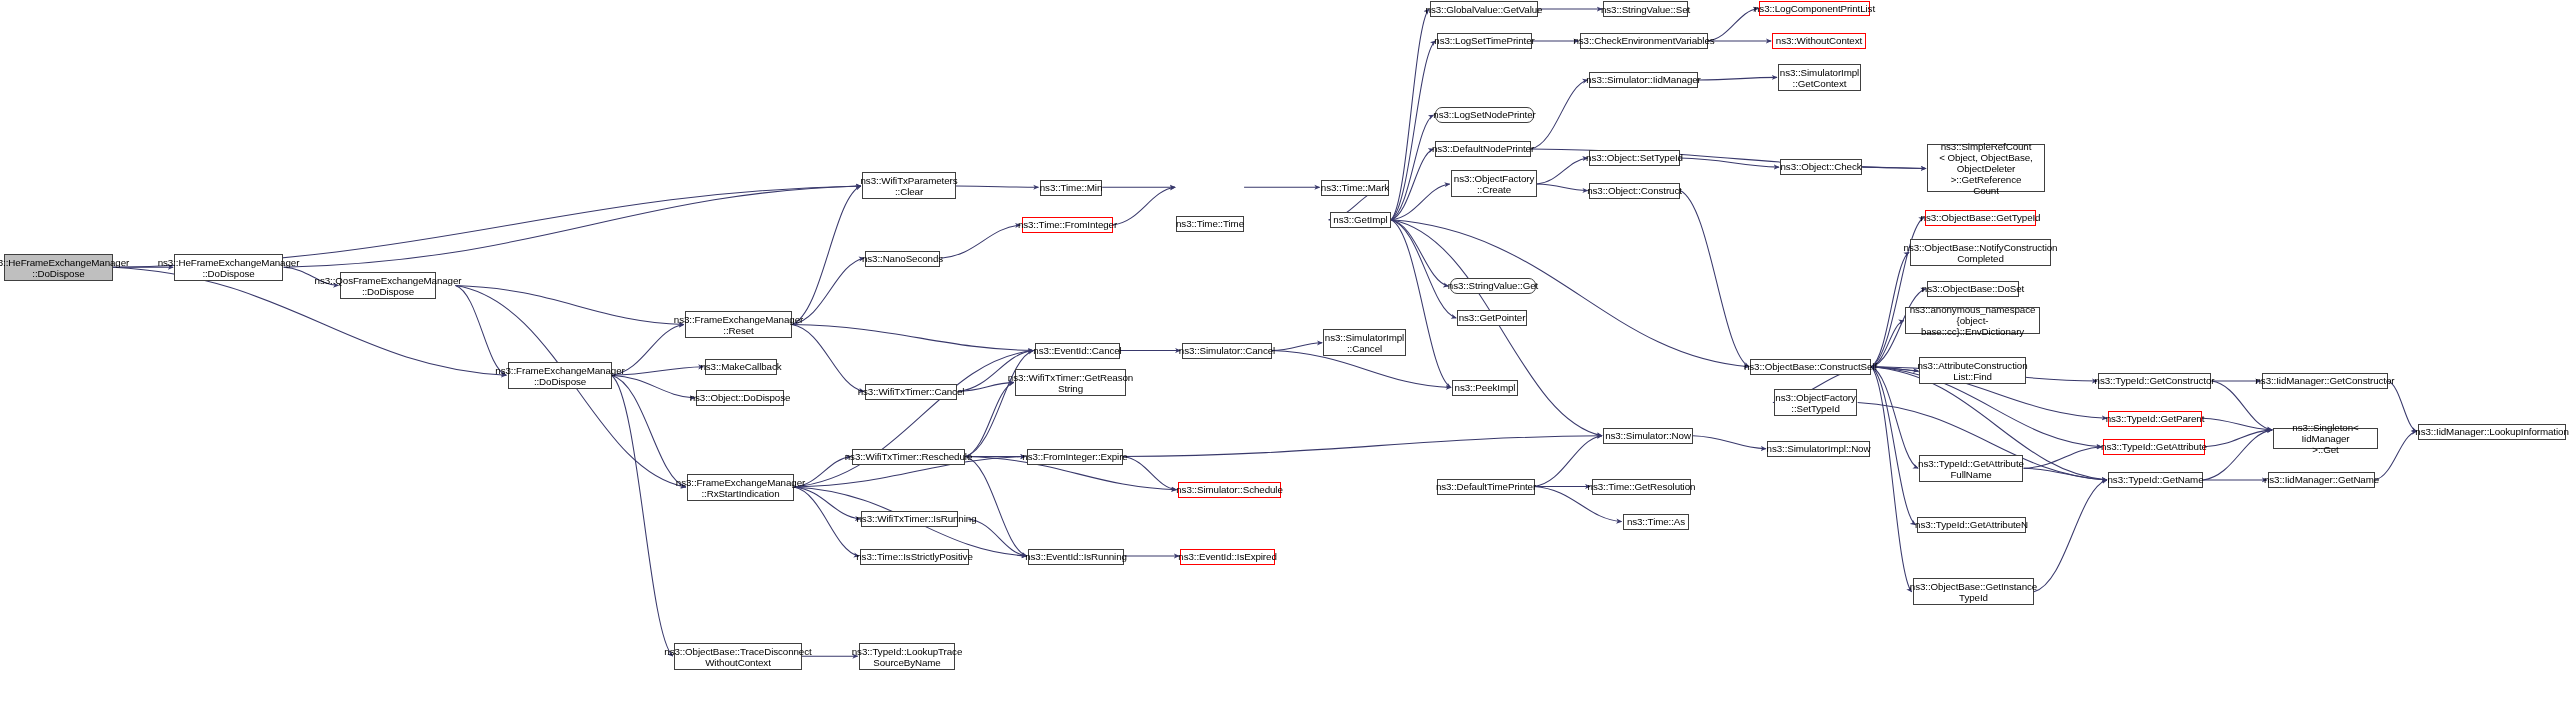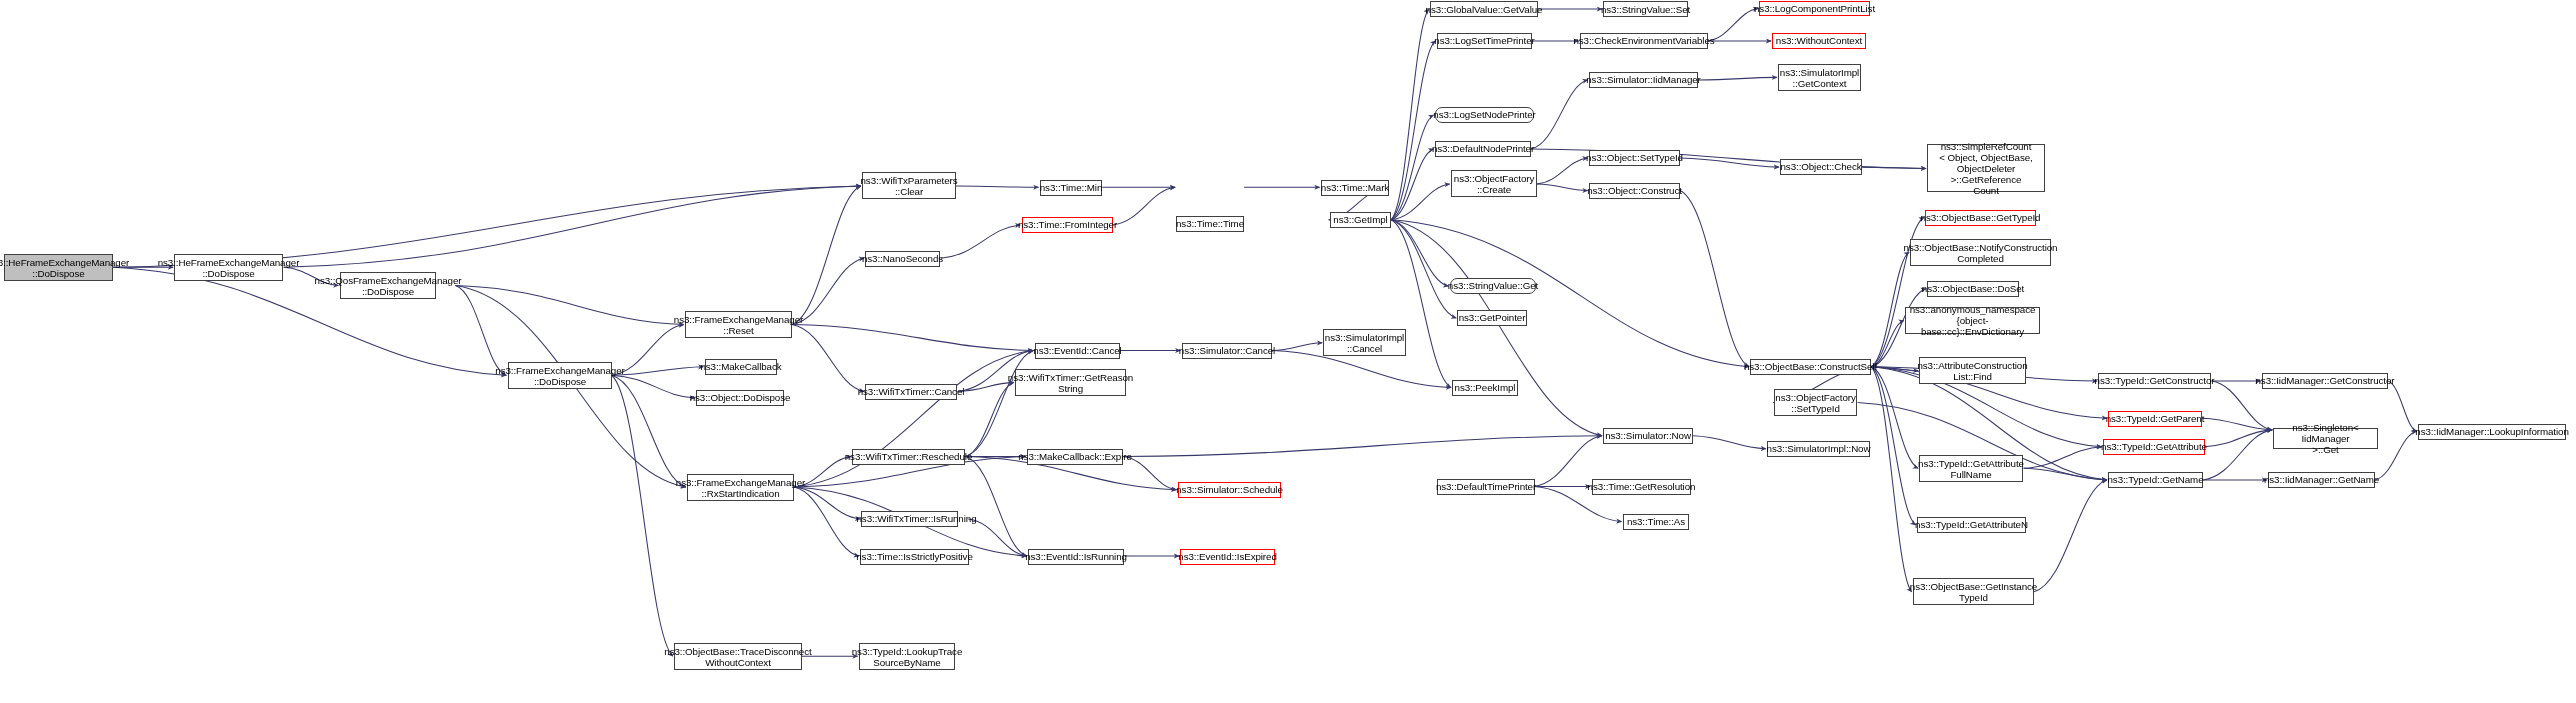--- a/index.html
+++ b/index.html
@@ -164,21 +164,21 @@
       <div class="node" style="left: 1321px; top: 180px; width: 68px; height: 15.6px;"><span>ns3::Time::Mark</span></div>
       <div class="node" style="left: 1330px; top: 212px; width: 61px; height: 15.6px;"><span>ns3::GetImpl</span></div>
       <div class="node" style="left: 865px; top: 384px; width: 92px; height: 15.6px;"><span>ns3::WifiTxTimer::Cancel</span></div>
       <div class="node" style="left: 1015px; top: 369px; width: 111px; height: 27px;"><span>ns3::WifiTxTimer::GetReason
 String</span></div>
       <div class="node" style="left: 1035px; top: 343px; width: 85px; height: 15.6px;"><span>ns3::EventId::Cancel</span></div>
       <div class="node" style="left: 1182px; top: 343px; width: 90px; height: 15.6px;"><span>ns3::Simulator::Cancel</span></div>
       <div class="node" style="left: 1323px; top: 329px; width: 83px; height: 27px;"><span>ns3::SimulatorImpl
 ::Cancel</span></div>
       <div class="node" style="left: 852px; top: 449px; width: 113px; height: 15.6px;"><span>ns3::WifiTxTimer::Reschedule</span></div>
-      <div class="node" style="left: 1027px; top: 449px; width: 96px; height: 15.6px;"><span>ns3::MakeCallback::Expire</span></div>
+      <div class="node" style="left: 1027px; top: 449px; width: 96px; height: 15.6px;"><span>ns3::FromInteger::Expire</span></div>
       <div class="node red" style="left: 1178px; top: 482px; width: 103px; height: 15.6px;"><span>ns3::Simulator::Schedule</span></div>
       <div class="node" style="left: 861px; top: 511px; width: 97px; height: 15.6px; padding-left: 16px;"><span>ns3::WifiTxTimer::IsRunning</span></div>
       <div class="node" style="left: 860px; top: 549px; width: 109px; height: 15.6px;"><span>ns3::Time::IsStrictlyPositive</span></div>
       <div class="node" style="left: 1028px; top: 549px; width: 96px; height: 15.6px;"><span>ns3::EventId::IsRunning</span></div>
       <div class="node red" style="left: 1180px; top: 549px; width: 95px; height: 15.6px;"><span>ns3::EventId::IsExpired</span></div>
       <div class="node" style="left: 674px; top: 643px; width: 128px; height: 27px;"><span>ns3::ObjectBase::TraceDisconnect
 WithoutContext</span></div>
       <div class="node" style="left: 859px; top: 643px; width: 96px; height: 27px;"><span>ns3::TypeId::LookupTrace
 SourceByName</span></div>
       <div class="node" style="left: 1430px; top: 1.3px; width: 108px; height: 15.6px;"><span>ns3::GlobalValue::GetValue</span></div>

